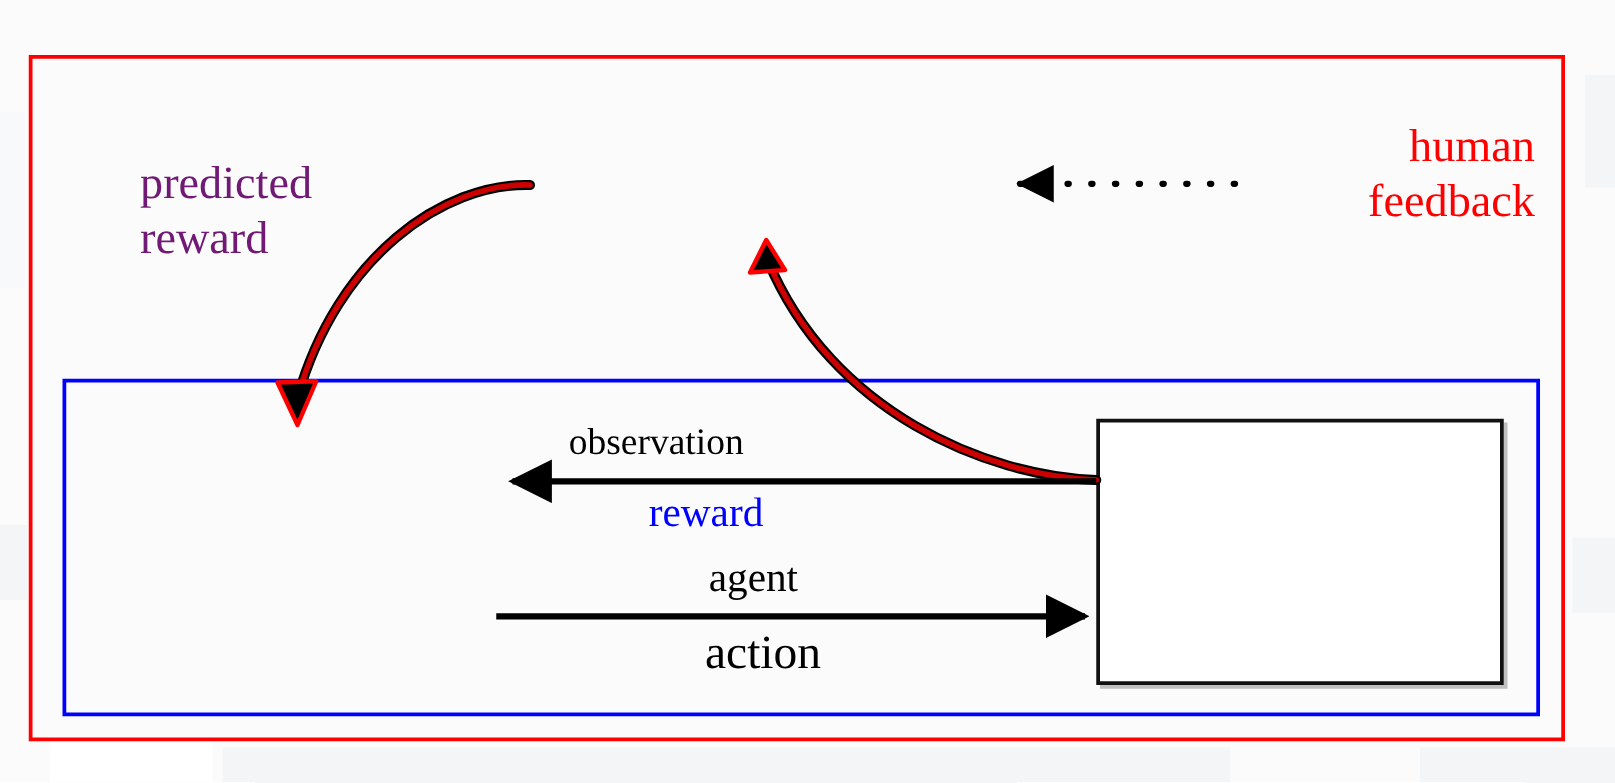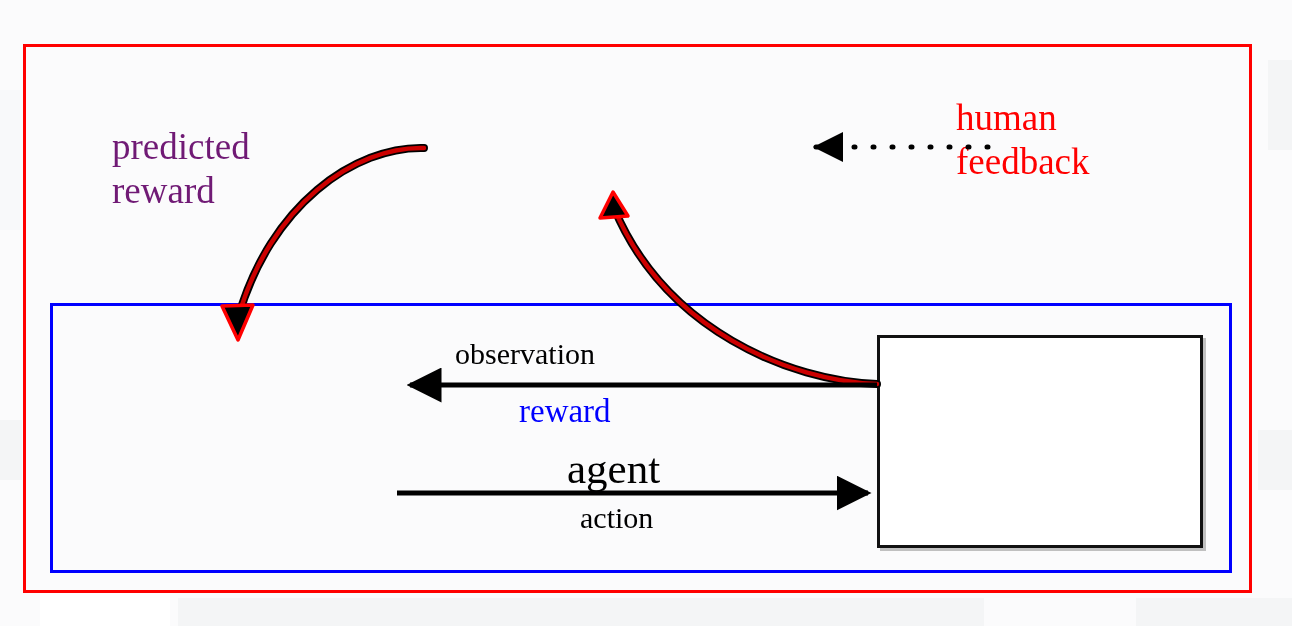--- a/index.html
+++ b/index.html
@@ -86,46 +86,45 @@
     white-space: pre-line;
     line-height: 1.18;
   }
   #label-predicted-reward {
     left: 112px; top: 125px;
     color: #701a75;
     font-size: 37px;
     text-align: left;
   }
   #label-human-feedback {
-    left: 956px; top: 96px;
+    left: 1036px; top: 96px;
     color: #ff0000;
     font-size: 37px;
-    text-align: left;
+    text-align: right;
     width: 192px;
   }
   #label-observation {
     left: 455px; top: 336px;
     color: #000000;
     font-size: 30px;
   }
   #label-reward {
     left: 519px; top: 392px;
     color: #0000ff;
     font-size: 33px;
   }
   #label-agent {
     left: 567px; top: 444px;
     color: #000000;
-    font-size: 43px;
+    font-size: 33px;
   }
   #label-action {
     left: 564px; top: 500px;
     color: #000000;
-    font-size: 30px;
-    margin-left: 16px;
+    font-size: 38px;
   }
 
   
   #arrows {
     position: absolute;
     left: 0; top: 0;
     width: 1292px; height: 626px;
     pointer-events: none;
   }
 </style>

